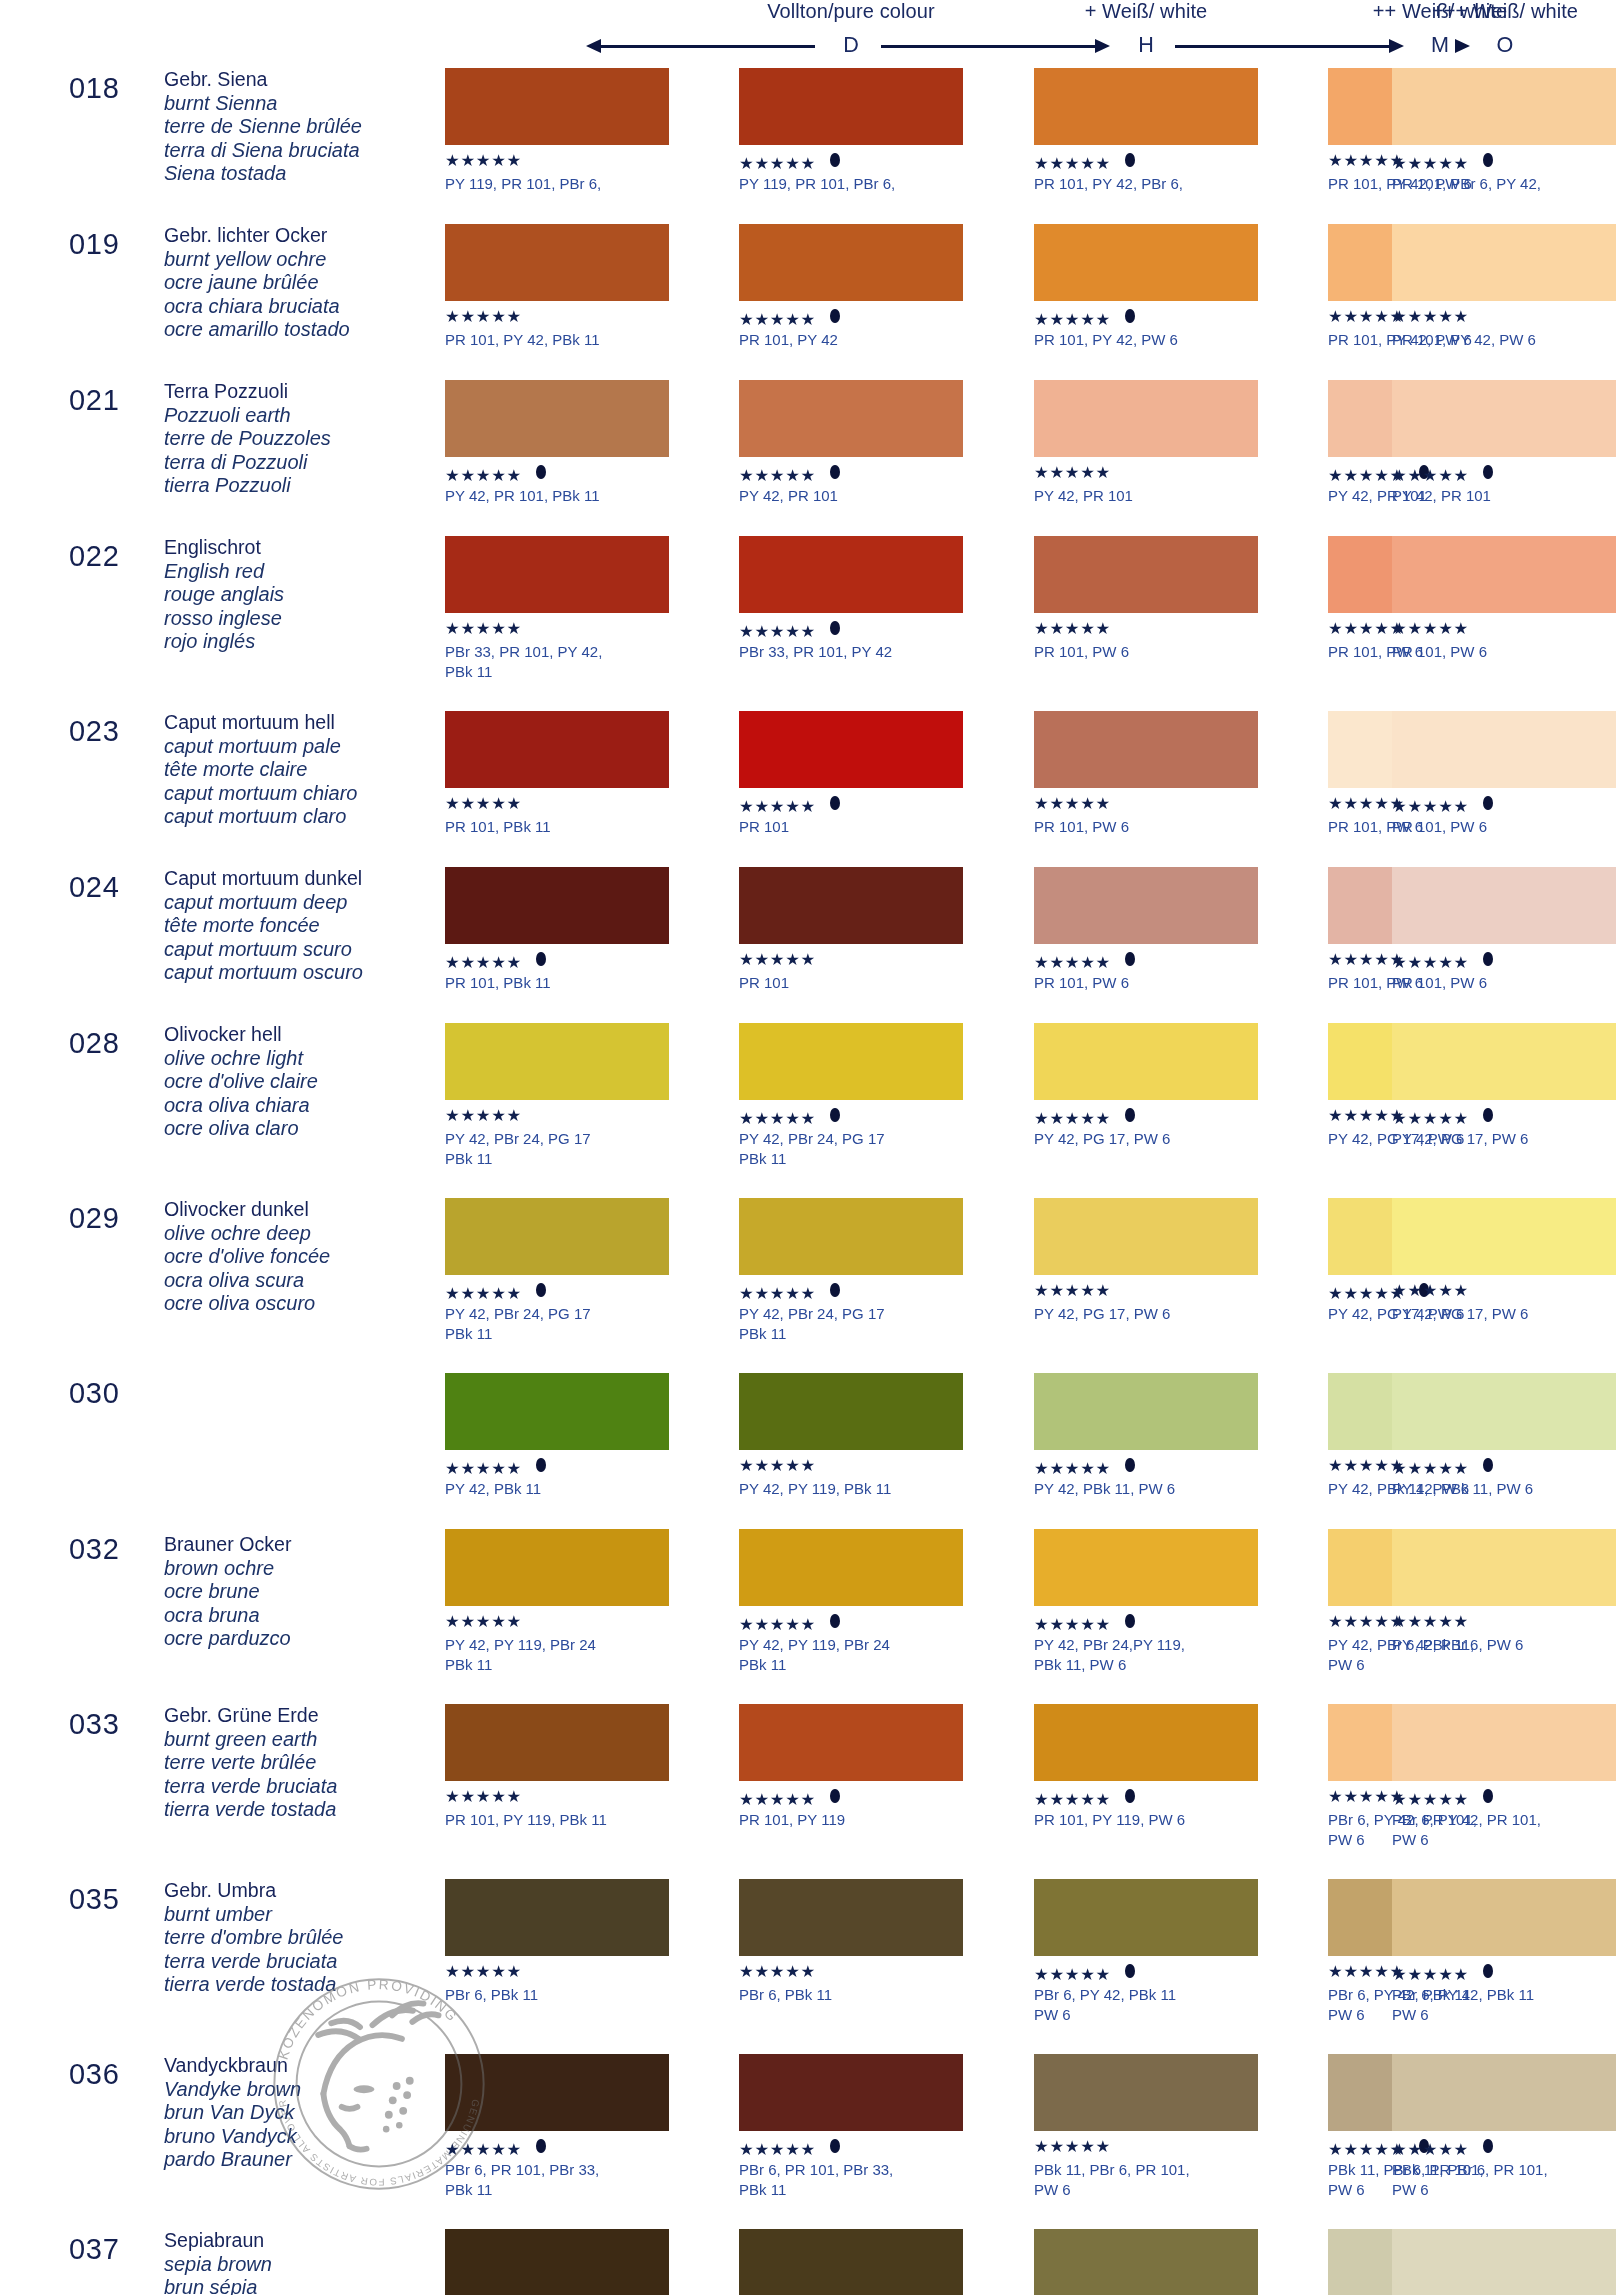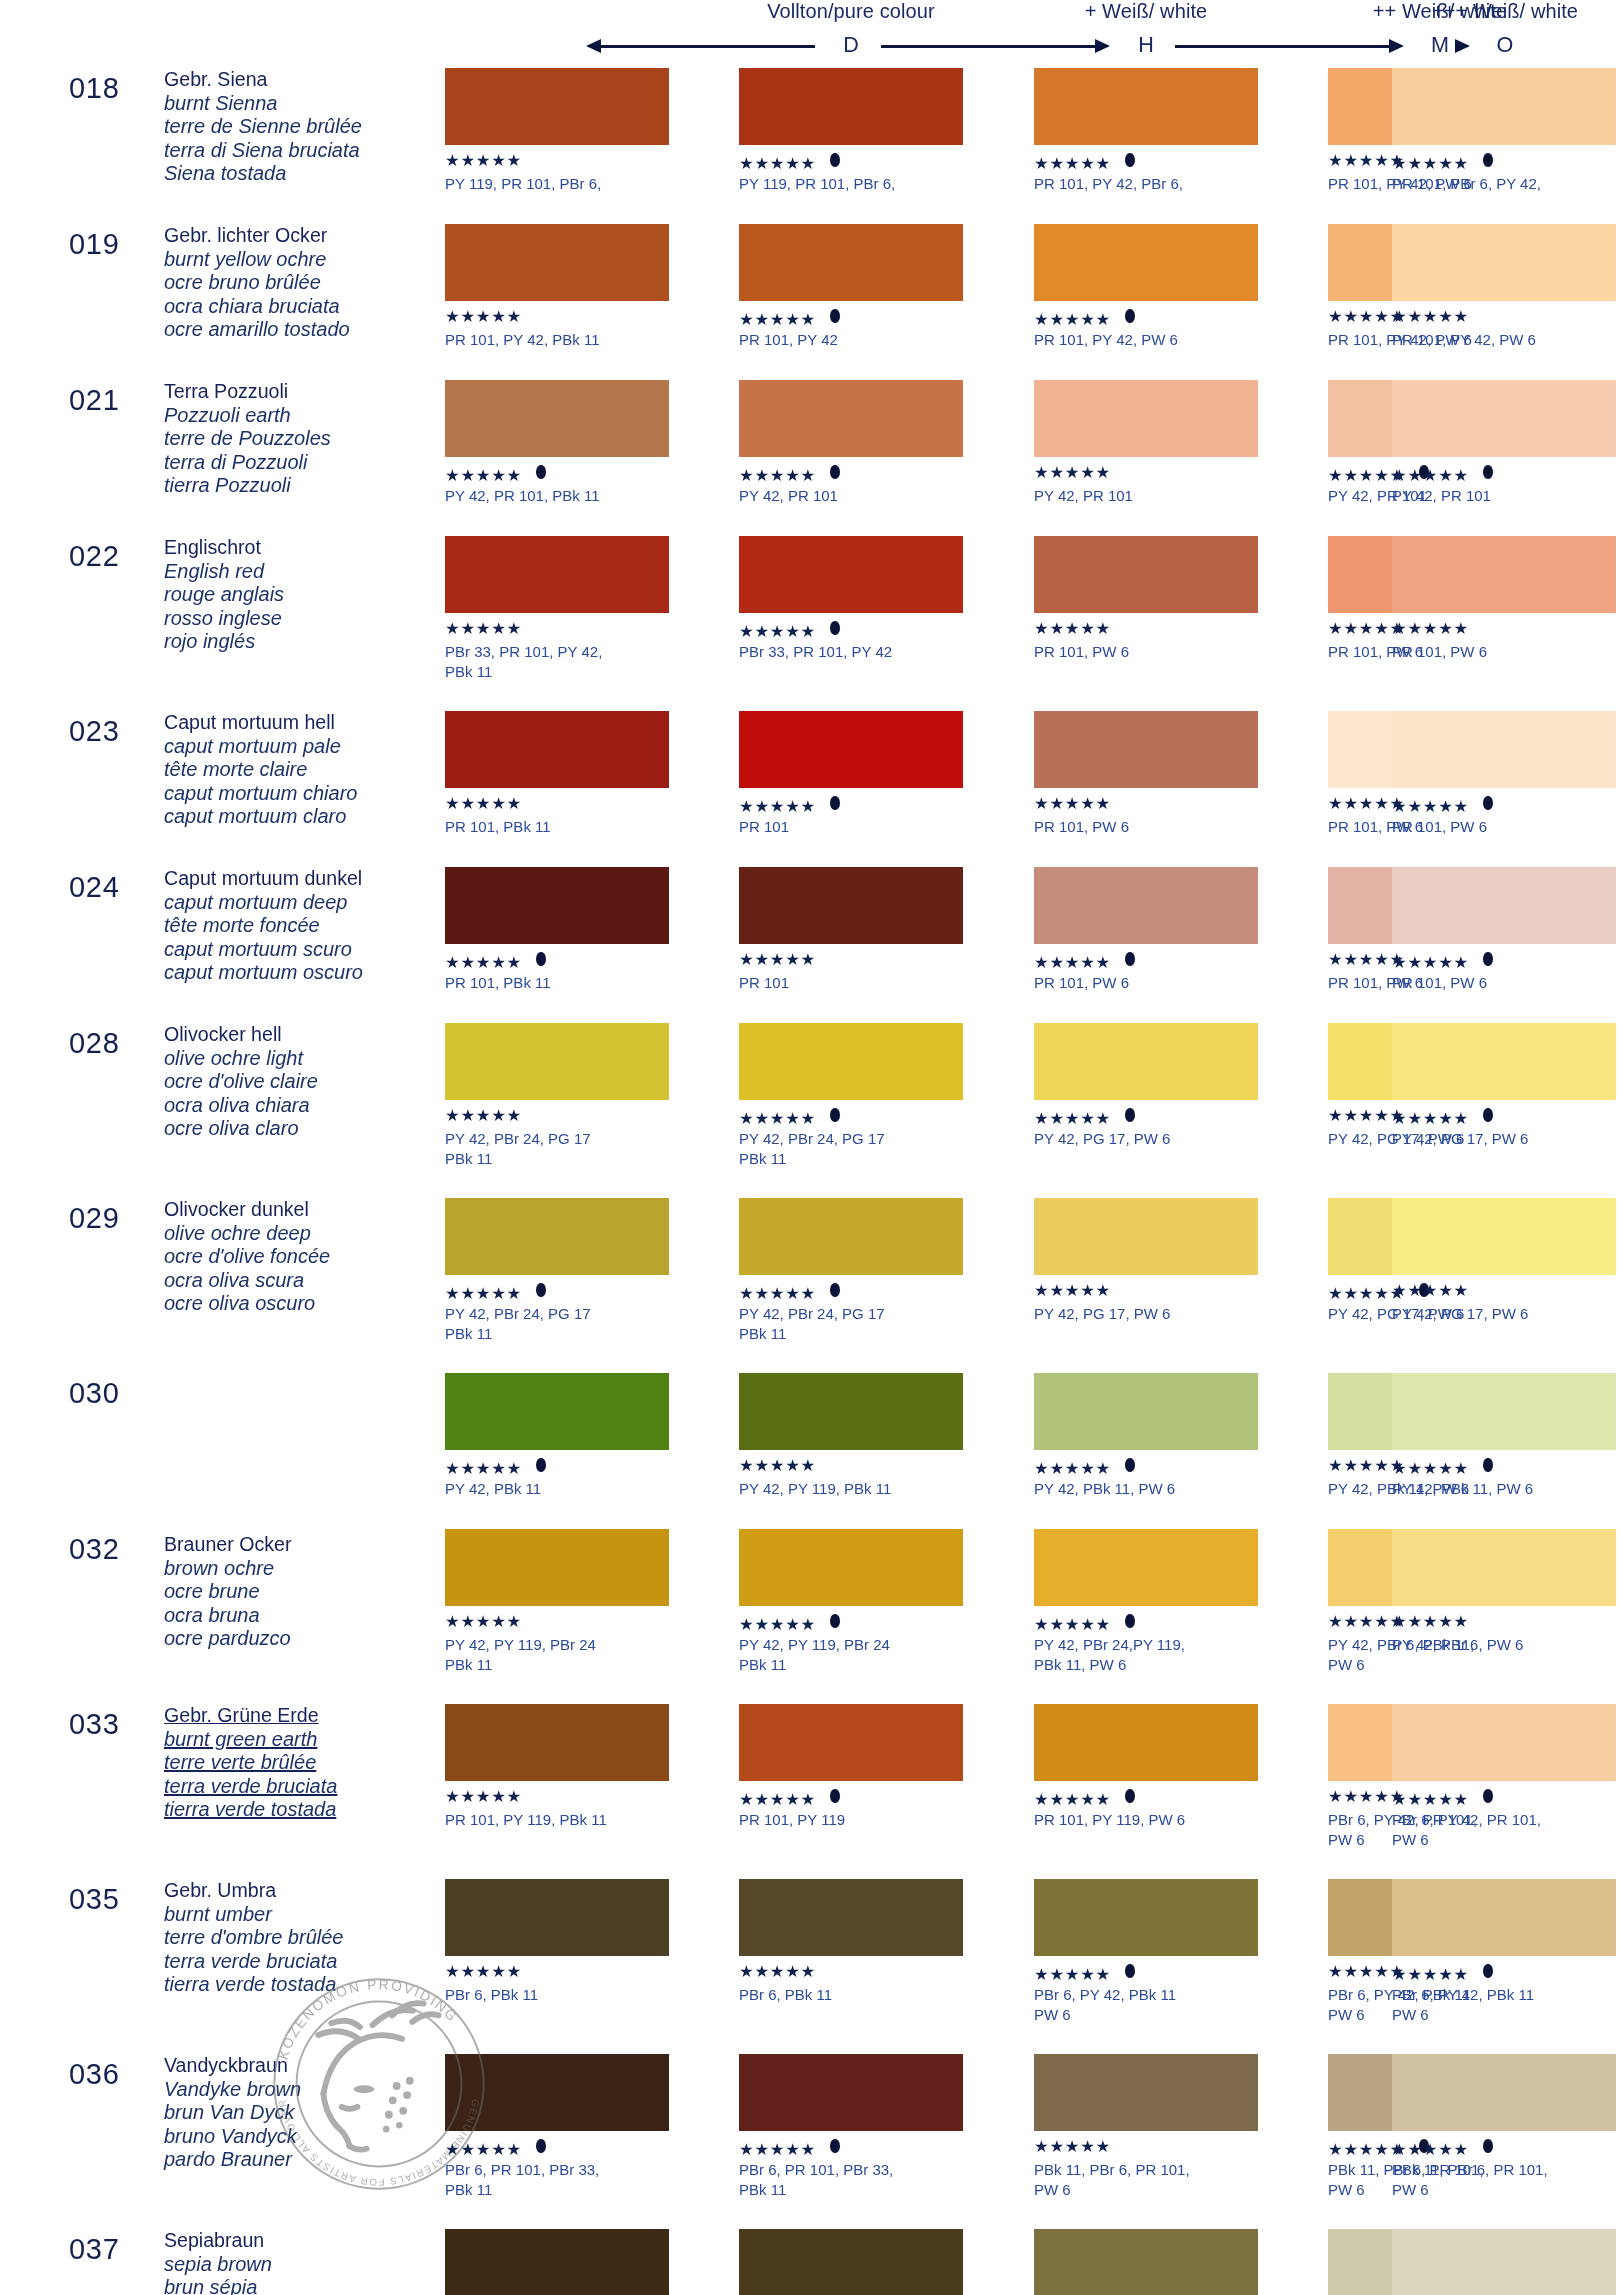--- a/index.html
+++ b/index.html
@@ -157,21 +157,21 @@
           <div class="ratingline"><span class="stars">★★★★★</span><span class="dot"></span></div>
           <div class="pigline">PR 101, PBr 6, PY 42,</div>
         </div>
       </div>
     </div>
     <div class="row" style="height: 156px;">
       <div class="rowcode" style="top: 3.9px;">019</div>
       <div class="names" style="top: 0px;">
         <div class="n-de">Gebr. lichter Ocker</div>
         <div class="n-it">burnt yellow ochre</div>
-        <div class="n-it">ocre bruno brûlée</div>
+        <div class="n-it">ocre jaune brûlée</div>
         <div class="n-it">ocra chiara bruciata</div>
         <div class="n-it">ocre amarillo tostado</div>
       </div>
       <div class="cells">
         <div class="cell" style="left: 445px;">
           <div class="swatch" style="background: rgb(174, 80, 32);"></div>
           <div class="ratingline"><span class="stars">★★★★★</span></div>
           <div class="pigline">PR 101, PY 42, PBk 11</div>
         </div>
         <div class="cell" style="left: 739px;">
@@ -489,21 +489,21 @@
         </div>
         <div class="cell" style="left: 1392px;">
           <div class="swatch" style="background: rgb(248, 221, 134);"></div>
           <div class="ratingline"><span class="stars">★★★★★</span></div>
           <div class="pigline">PY 42, PBr 6, PW 6</div>
         </div>
       </div>
     </div>
     <div class="row" style="height: 175px;">
       <div class="rowcode" style="top: 3.9px;">033</div>
-      <div class="names" style="top: 0px; text-decoration: underline;">
+      <div class="names" style="top: 0px;">
         <div class="n-de">Gebr. Grüne Erde</div>
         <div class="n-it">burnt green earth</div>
         <div class="n-it">terre verte brûlée</div>
         <div class="n-it">terra verde bruciata</div>
         <div class="n-it">tierra verde tostada</div>
       </div>
       <div class="cells">
         <div class="cell" style="left: 445px;">
           <div class="swatch" style="background: rgb(138, 74, 24);"></div>
           <div class="ratingline"><span class="stars">★★★★★</span></div>

